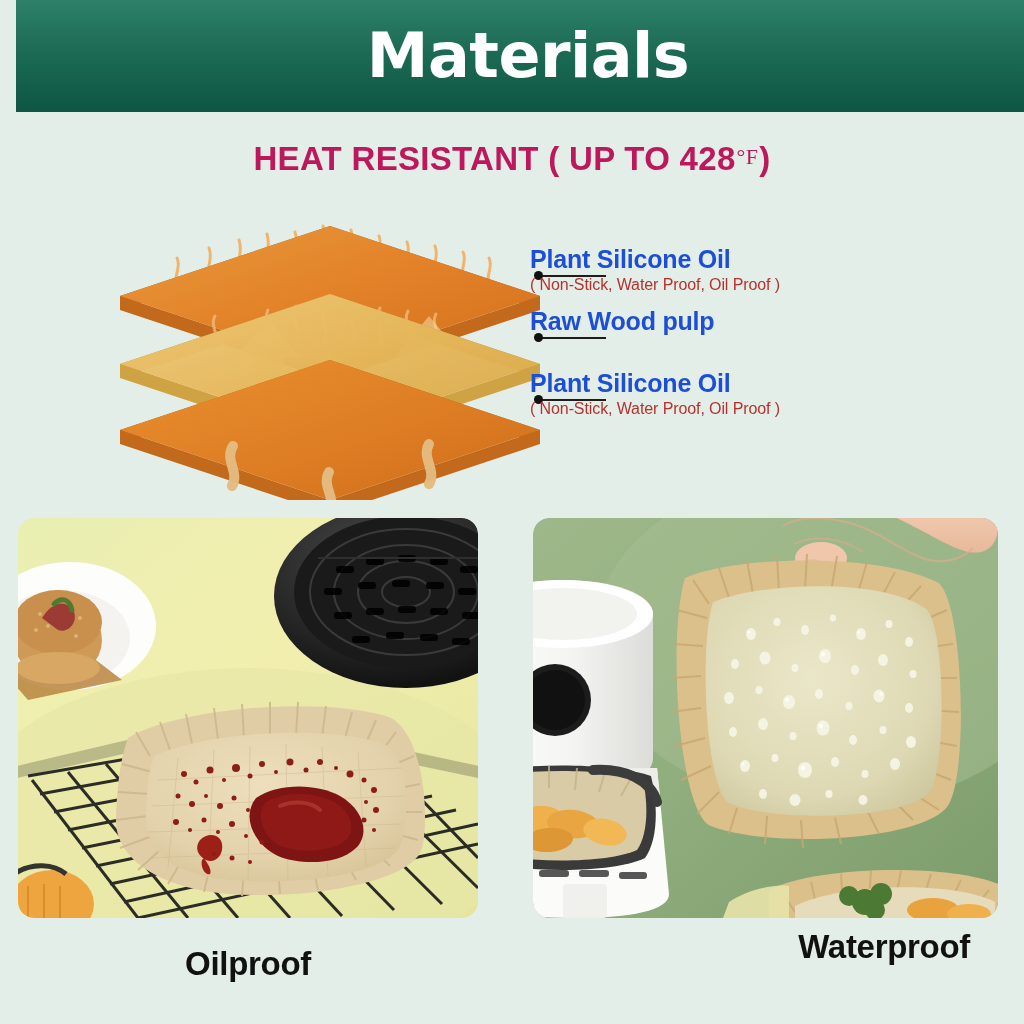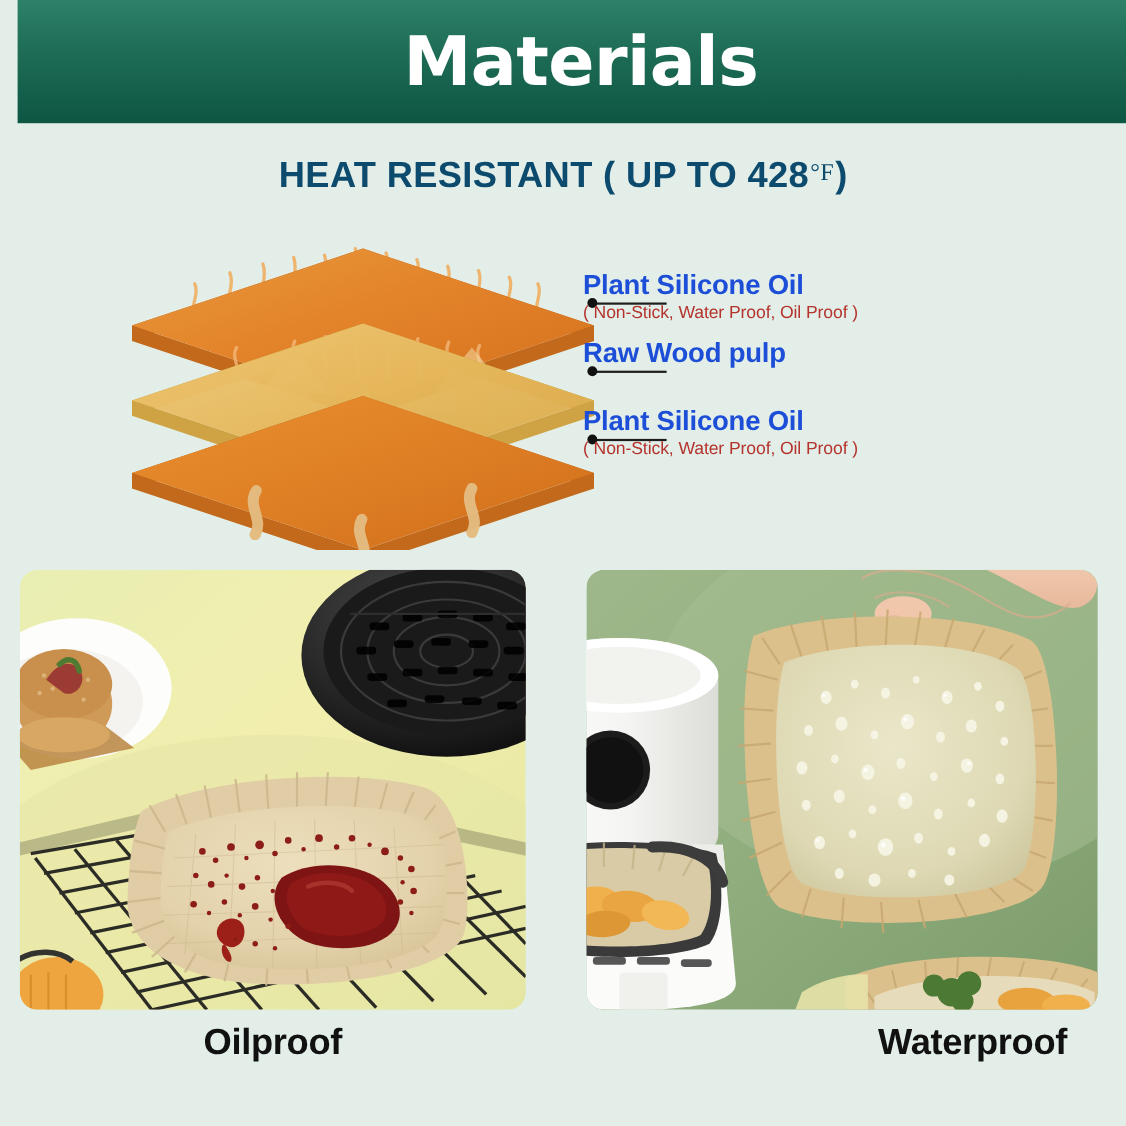--- a/index.html
+++ b/index.html
@@ -23,21 +23,21 @@
     font-weight:bold;
     letter-spacing:-0.5px;
     line-height:1;
     font-family:"DejaVu Sans", sans-serif;
   }
 
   
   .subheading {
     position:absolute; left:0; top:140px; width:1024px;
     text-align:center;
-    color:#0c4a6e;
+    color:#be185d;
     font-size:33px;
     font-weight:bold;
     letter-spacing:0.3px;
     white-space:nowrap;
   }
   .subheading .degf {
     font-family:"Liberation Serif", serif;
     font-size:22px;
     font-weight:normal;
     vertical-align:6px;
@@ -80,21 +80,21 @@
   }
   .photo.left  { left:18px; }
   .photo.right { left:533px; width:465px; }
   .photo svg { display:block; width:100%; height:100%; }
 
   
   .caption {
     position:absolute; top:928px; width:460px; text-align:center;
     font-size:33px; font-weight:bold; color:#111111; letter-spacing:-0.3px;
   }
-  .caption.left  { left:18px; }
+  .caption.left  { left:18px;margin-top:17px; }
   .caption.right { left:505px; width:465px;text-align:right; }
 </style>
 </head>
 <body>
 
 <div class="header">
   <div class="header-title">Materials</div>
 </div>
 
 <div class="subheading">

